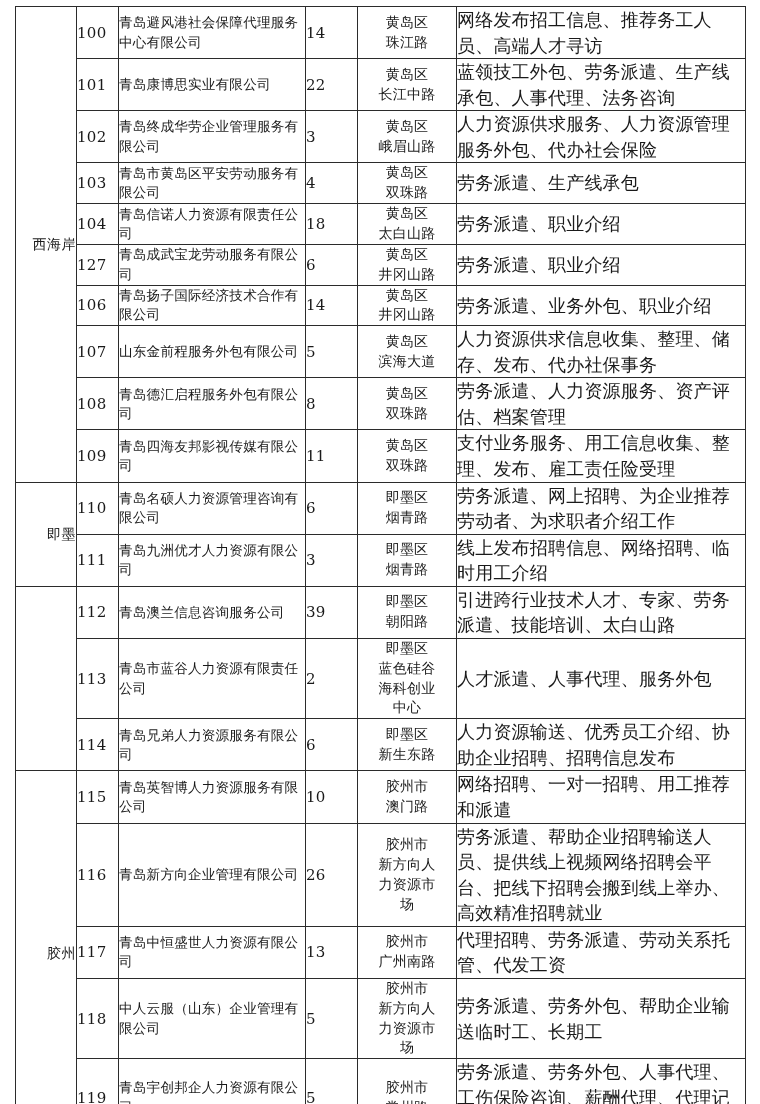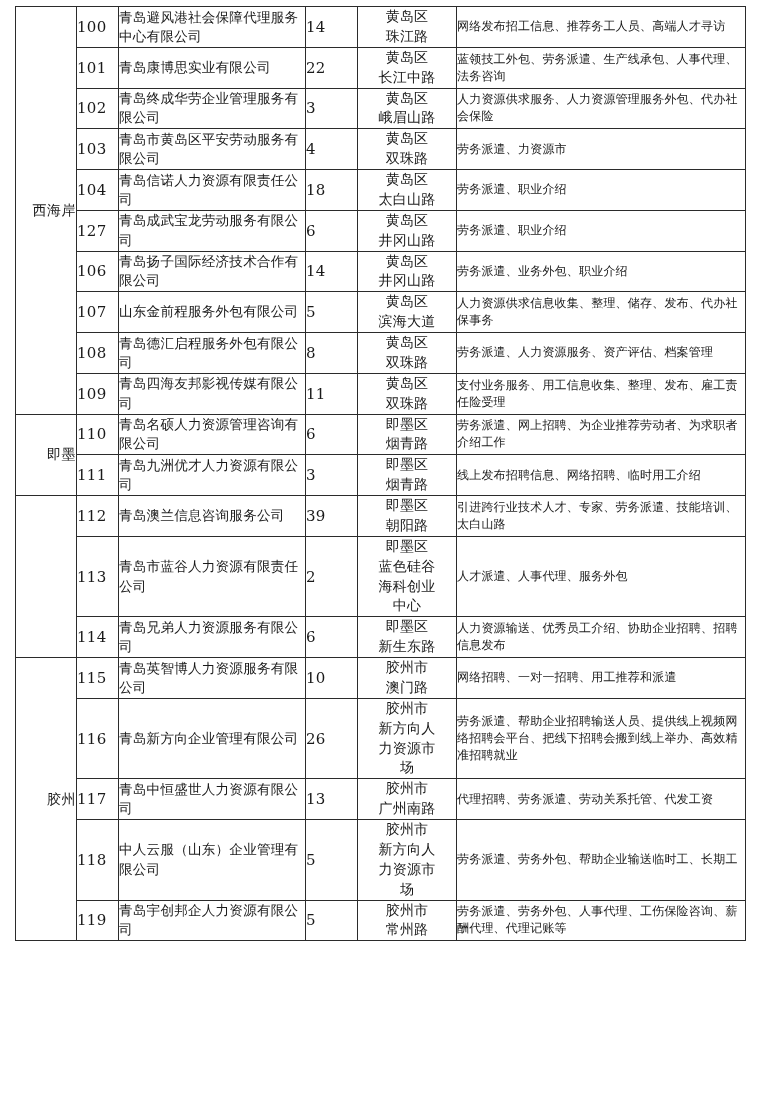--- a/index.html
+++ b/index.html
@@ -70,21 +70,21 @@
   }
   td.address {
     text-align: center;
     font-size: 14px;
     line-height: 1.42;
     padding: 1px 1px;
     letter-spacing: 0.2px;
   }
   td.service {
     text-align: left;
-    font-size: 12px;
+    font-size: 18px;
     line-height: 1.42;
     padding: 1px 3px 1px 4px;
     letter-spacing: 0.2px;
   }
   .cellwrap {
     display: block;
     white-space: pre-line;
     word-break: break-all;
   }
   td.company .cellwrap,
@@ -172,21 +172,21 @@
             <span class="cellwrap">青岛市黄岛区平安劳动服务有限公司</span>
           </td>
           <td class="count">
             <span class="cellwrap">4</span>
           </td>
           <td class="address">
             <span class="cellwrap">黄岛区
 双珠路</span>
           </td>
           <td class="service">
-            <span class="cellwrap">劳务派遣、力资源市</span>
+            <span class="cellwrap">劳务派遣、生产线承包</span>
           </td>
         </tr>
         <tr>
           <td class="id">
             <span class="cellwrap">104</span>
           </td>
           <td class="company">
             <span class="cellwrap">青岛信诺人力资源有限责任公司</span>
           </td>
           <td class="count">

